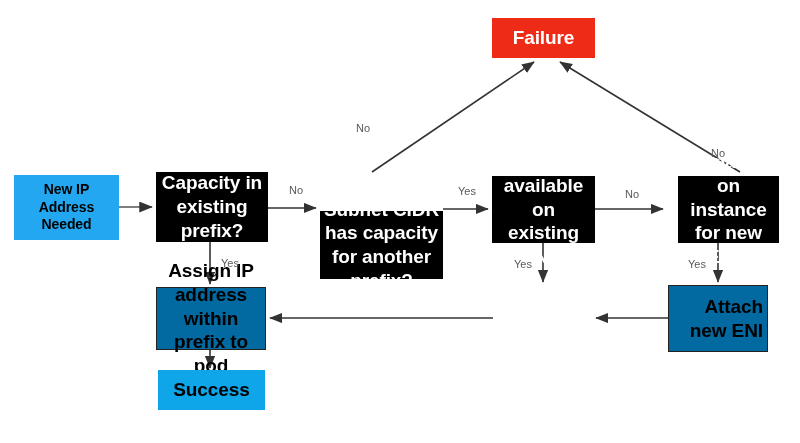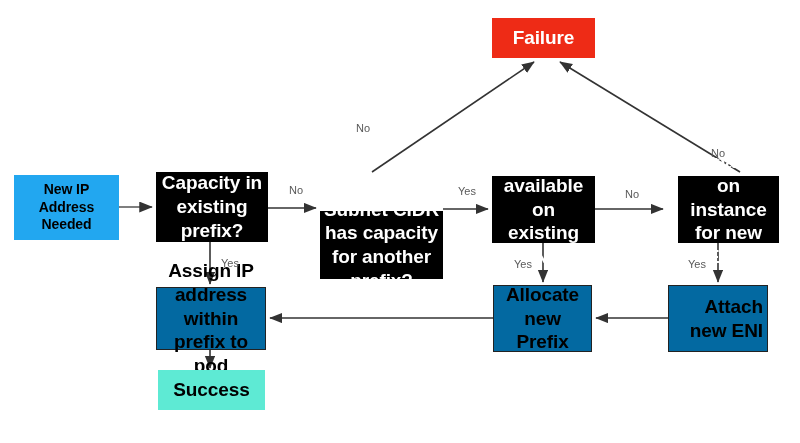--- a/index.html
+++ b/index.html
@@ -31,21 +31,21 @@
   .node.terminal-start {
     background: #22A7F0;
     color: #000000;
     font-size: 14px;
   }
   .node.terminal-fail {
     background: #EE2B16;
     color: #ffffff;
   }
   .node.terminal-success {
-    background: #5eead4;
+    background: #0ea5e9;
     color: #000000;
   }
   .node.decision {
     background: #000000;
     color: #ffffff;
   }
   .node.process {
     background: #0369a1;
     color: #000000;
     border: 1.6px solid #222222;
@@ -124,21 +124,20 @@
   <div class="node decision" style="left:492px; top:176px; width:103px; height:67px;">Slot available on existing ENI?</div>
 
   <div class="node decision" style="left:667px; top:176px; width:101px; height:67px;margin-left:11px;">Capacity on instance for new ENI?</div>
 
   <div class="node terminal-fail" style="left:492px; top:18px; width:103px; height:40px;">Failure</div>
 
   <div class="node process" style="left:156px; top:287px; width:110px; height:63px;">Assign IP address within prefix to pod</div>
 
   <div class="node terminal-success" style="left:158px; top:370px; width:107px; height:40px;">Success</div>
 
-  <div class="node process" style="left:493px; top:285px; width:99px; height:67px;">Allocate new Prefix</div>
 
   <div class="node process" style="left:668px; top:285px; width:100px; height:67px;text-align:right;">Attach new ENI</div>
 
   <div class="edge-label" style="left:289px; top:184px;">No</div>
 
   <div class="edge-label" style="left:221px; top:257px;">Yes</div>
 
   <div class="edge-label" style="left:356px; top:122px;">No</div>
 
   <div class="edge-label" style="left:458px; top:185px;">Yes</div>

